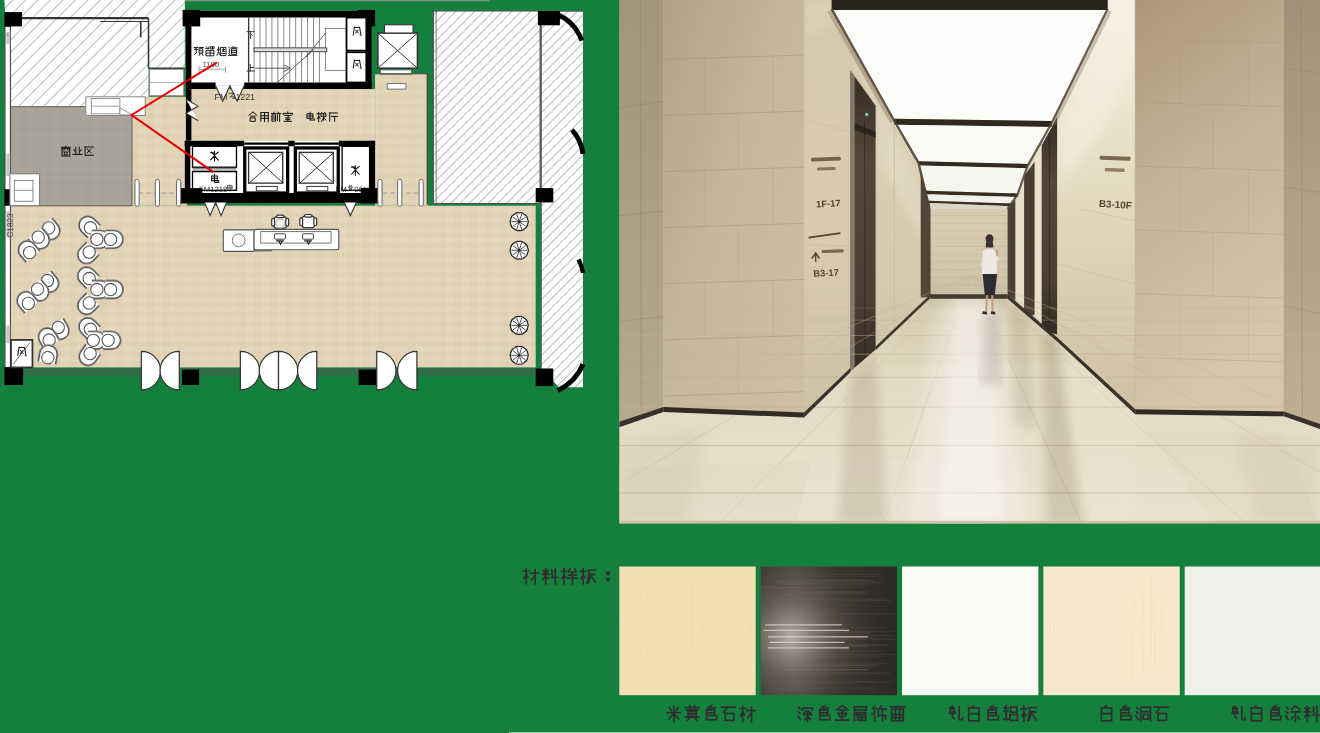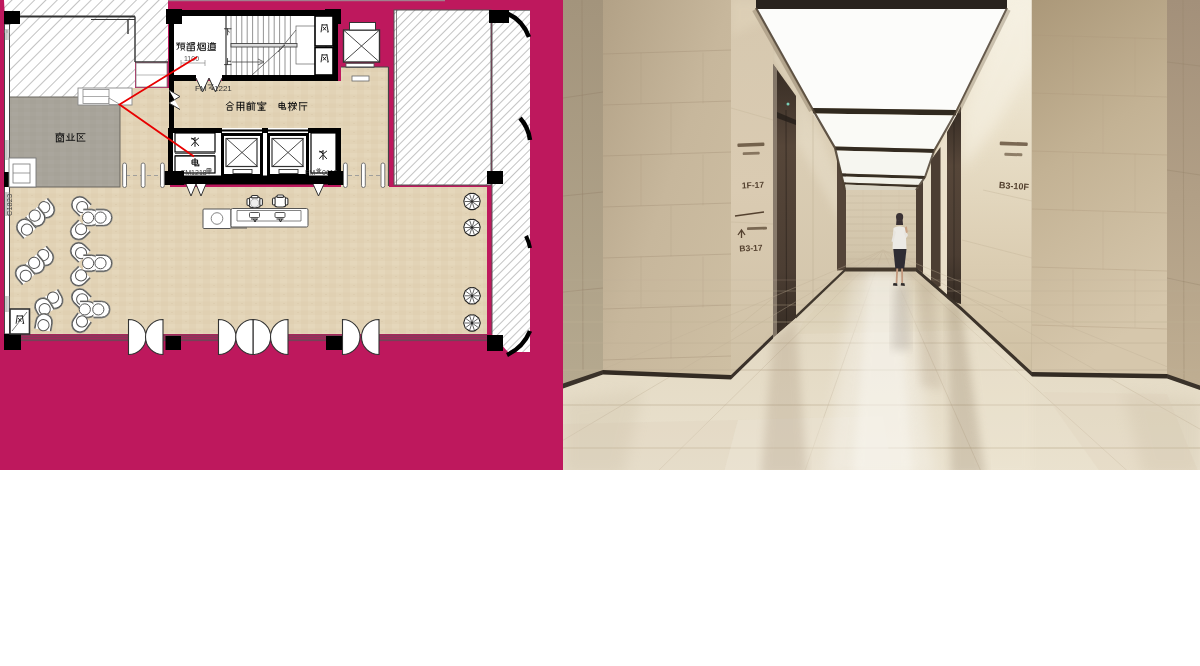--- a/index.html
+++ b/index.html
@@ -1,15 +1,15 @@
 <!DOCTYPE html>
 <html><head><meta charset="utf-8">
 <style>
 html,body{margin:0;padding:0;background:#fff;}
-#page{position:relative;width:1200px;height:470px;overflow:hidden;background:#be185d;font-family:"Liberation Sans",sans-serif;}
+#page{position:relative;width:1200px;height:666px;overflow:hidden;background:#15803d;font-family:"Liberation Sans",sans-serif;}
 </style></head>
 <body>
 <div id="page">
 <svg width="540" height="400" viewBox="0 0 540 400" style="position:absolute;left:0;top:0">
 <defs>
 <pattern id="hat" width="8" height="8" patternUnits="userSpaceOnUse" patternTransform="rotate(45)">
 <rect width="8" height="8" fill="#fff"></rect>
           <line x1="0" y1="0" x2="0" y2="8" stroke="#8f8f8f" stroke-width="1.1"></line>
 </pattern>
 <pattern id="hat2" width="6" height="6" patternUnits="userSpaceOnUse" patternTransform="rotate(45)">

